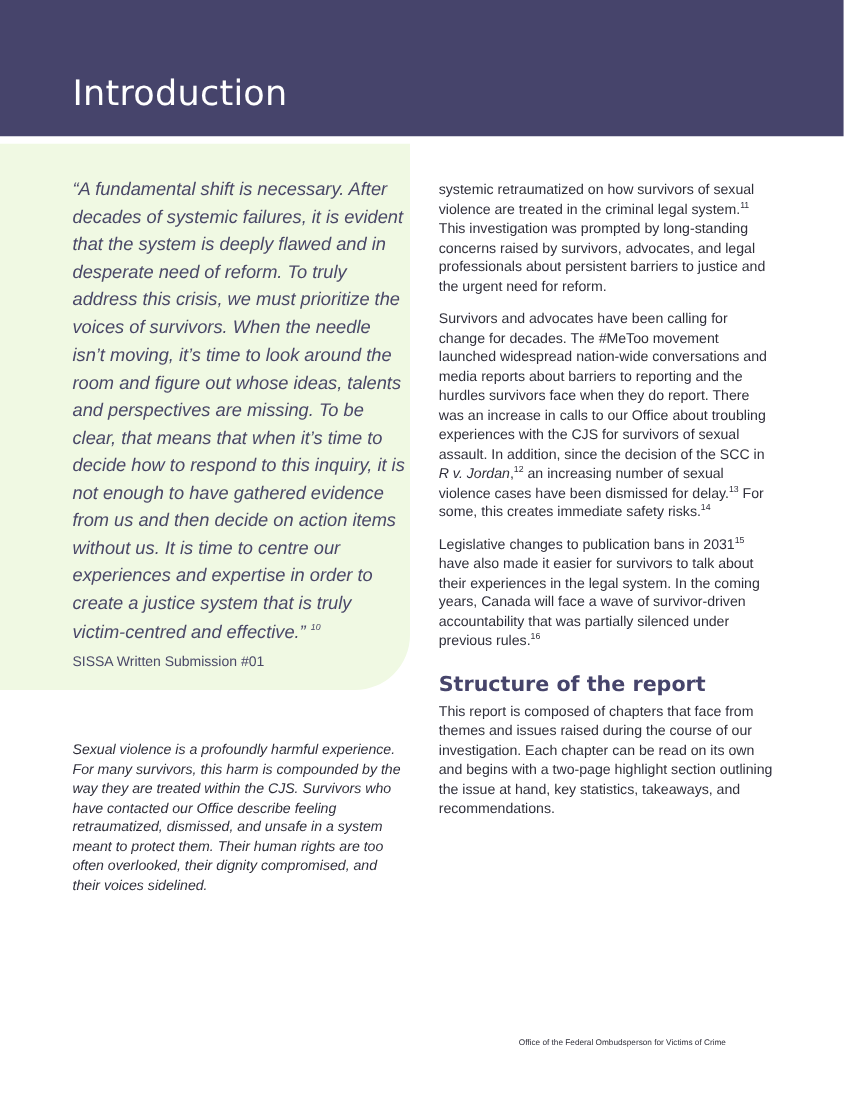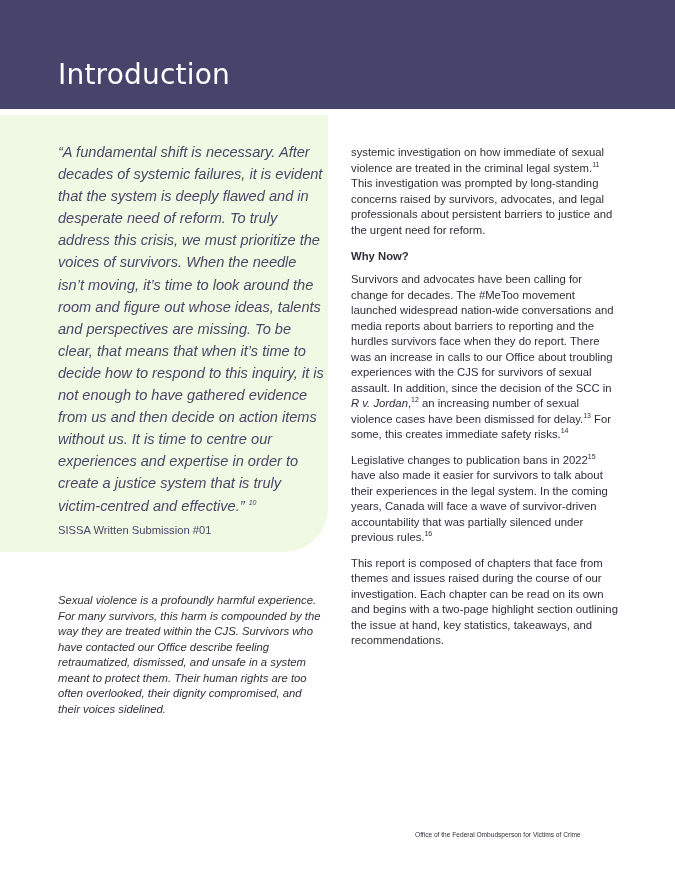--- a/index.html
+++ b/index.html
@@ -34,23 +34,23 @@
 
 <div class="quote-box"></div>
 <p class="quote-text"><span>“A fundamental shift is necessary. After decades of systemic failures, it is evident that the system is deeply flawed and in desperate need of reform. To truly address this crisis, we must prioritize the voices of survivors. When the needle isn’t moving, it’s time to look around the room and figure out whose ideas, talents and perspectives are missing. To be clear, that means that when it’s time to decide how to respond to this inquiry, it is not enough to have gathered evidence from us and then decide on action items without us. It is time to centre our experiences and expertise in order to create a justice system that is truly victim-centred and effective.”</span> <sup>10</sup></p>
 <p class="quote-src">SISSA Written Submission #01</p>
 
 <div class="col-left">
   <p class="body-text">Sexual violence is a profoundly harmful experience. For many survivors, this harm is compounded by the way they are treated within the CJS. Survivors who have contacted our Office describe feeling retraumatized, dismissed, and unsafe in a system meant to protect them. Their human rights are too often overlooked, their dignity compromised, and their voices sidelined.</p>
 </div>
 
 <div class="col-right">
-  <p class="body-text"><span>systemic investigation on how immediate of sexual violence are treated in the criminal legal system.</span><sup>11</sup><span> This investigation was prompted by long-standing concerns raised by survivors, advocates, and legal professionals about persistent barriers to justice and the urgent need for reform.</span></p>
-  <p class="subhead">Why Now?</p>
+  <p class="body-text"><span>systemic retraumatized on how survivors of sexual violence are treated in the criminal legal system.</span><sup>11</sup><span> This investigation was prompted by long-standing concerns raised by survivors, advocates, and legal professionals about persistent barriers to justice and the urgent need for reform.</span></p>
   <p class="body-text"><span>Survivors and advocates have been calling for change for decades. The #MeToo movement launched widespread nation-wide conversations and media reports about barriers to reporting and the hurdles survivors face when they do report. There was an increase in calls to our Office about troubling experiences with the CJS for survivors of sexual assault. In addition, since the decision of the SCC in </span><i>R v. Jordan</i><span>,</span><sup>12</sup><span> an increasing number of sexual violence cases have been dismissed for delay.</span><sup>13</sup><span> For some, this creates immediate safety risks.</span><sup>14</sup></p>
-  <p class="body-text"><span>Legislative changes to publication bans in 2022</span><sup>15</sup><span> have also made it easier for survivors to talk about their experiences in the legal system. In the coming years, Canada will face a wave of survivor-driven accountability that was partially silenced under previous rules.</span><sup>16</sup></p>
+  <p class="body-text"><span>Legislative changes to publication bans in 2031</span><sup>15</sup><span> have also made it easier for survivors to talk about their experiences in the legal system. In the coming years, Canada will face a wave of survivor-driven accountability that was partially silenced under previous rules.</span><sup>16</sup></p>
+  <p class="section-title">Structure of the report</p>
   <p class="body-text">This report is composed of chapters that face from themes and issues raised during the course of our investigation. Each chapter can be read on its own and begins with a two-page highlight section outlining the issue at hand, key statistics, takeaways, and recommendations.</p>
 </div>
 
 <div class="footer">
   <span class="footer-org">Office of the Federal Ombudsperson for Victims of Crime</span>
   <span class="footer-page">2-7</span>
 </div>
 
 </body></html>

